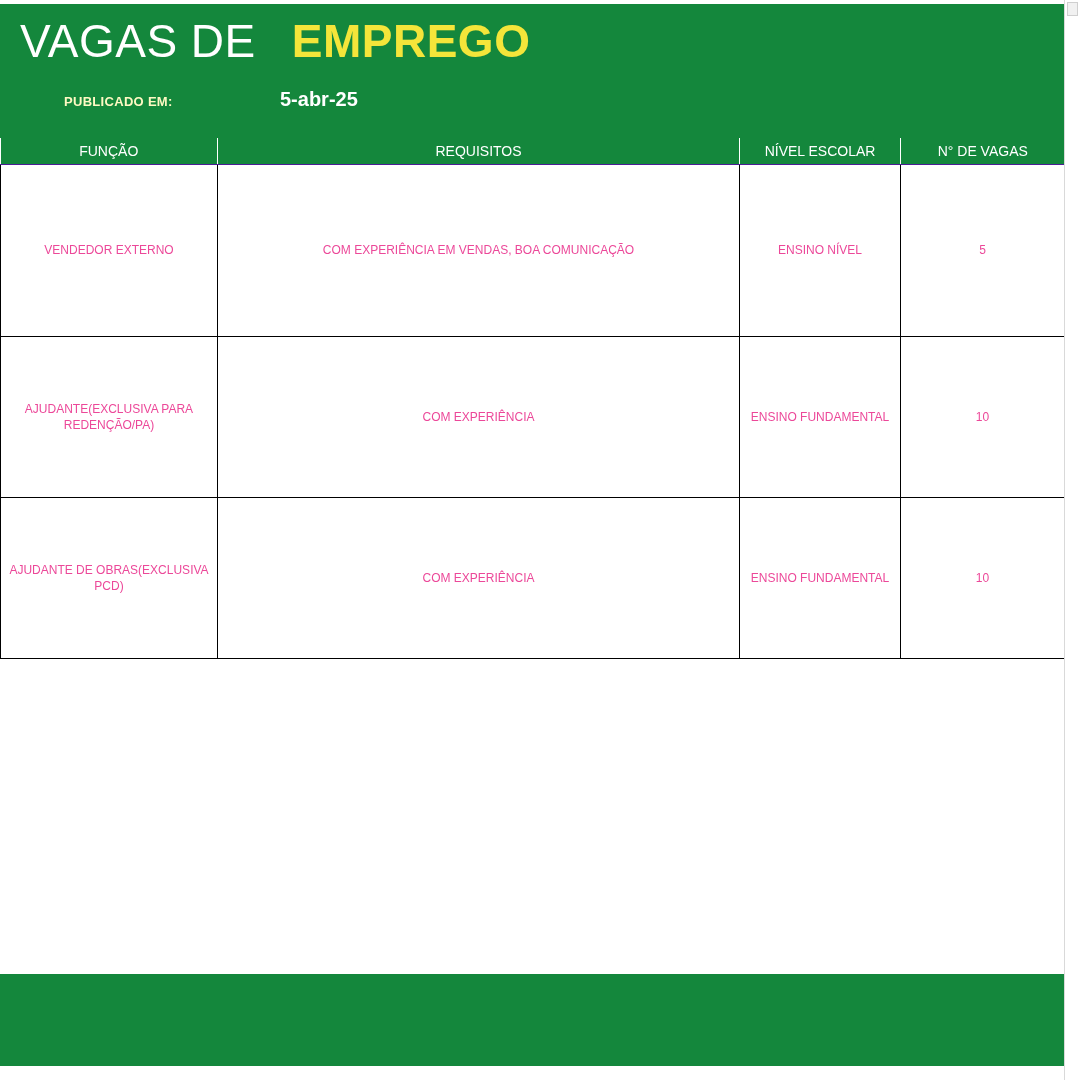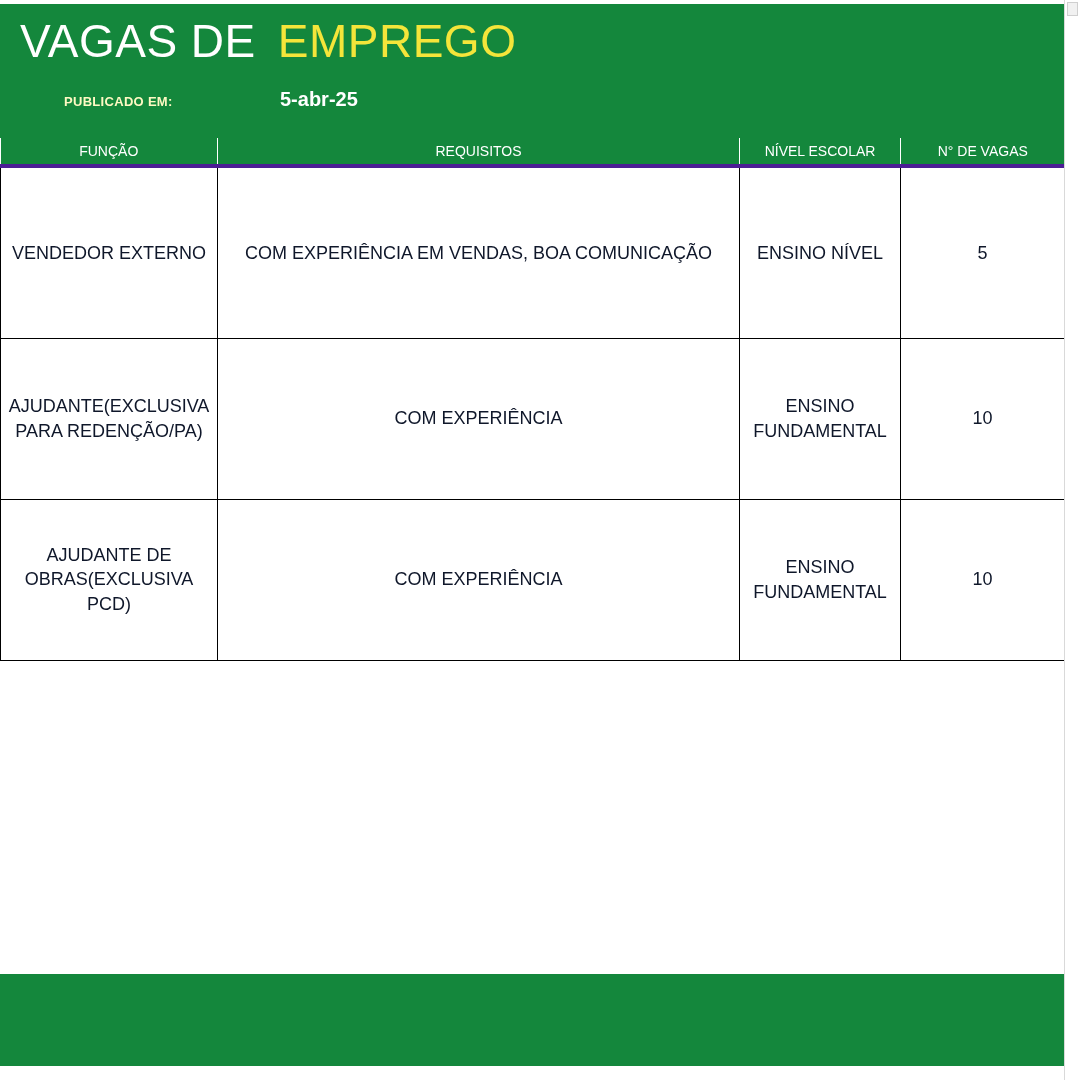--- a/index.html
+++ b/index.html
@@ -68,23 +68,23 @@
     align-items: baseline;
   }
   .title-main {
     font-size: 46px;
     font-weight: 400;
     color: #ffffff;
     letter-spacing: 0.5px;
   }
   .title-accent {
     font-size: 46px;
-    font-weight: 400;
+    font-weight: 700;
     color: #f4e53a;
-    margin-left: 22px;
+    margin-left: 36px;
     letter-spacing: 0.5px;
   }
   .pub-label {
     position: absolute;
     left: 64px;
     top: 90px;
     font-size: 13px;
     font-weight: bold;
     color: #fef9c3;
     letter-spacing: 0.3px;
@@ -116,29 +116,29 @@
   table.vagas col.c4 { width: 164px; }
 
   table.vagas thead th {
     background: #14873c;
     color: #ffffff;
     font-size: 14px;
     font-weight: 400;
     height: 26px;
     text-align: center;
     border-right: 1px solid #ffffff;
-    border-bottom: 4px solid #4c1d95;
+    border-bottom: 1px solid #4c1d95;
     padding: 0;
   }
   table.vagas thead th:last-child { border-right: none; }
 
   table.vagas tbody td {
     border: 1px solid #000000;
-    font-size: 18px;
-    color: #0f172a;
+    font-size: 12px;
+    color: #ec4899;
     text-align: center;
     vertical-align: middle;
     padding: 6px 0;
     background: #ffffff;
     line-height: 1.35;
   }
   td.col-funcao { font-size: 14.5px; }
   td.col-req { font-size: 14.5px; }
   td.col-nivel { font-size: 14.5px; }
   td.col-vagas { font-size: 19px; }

